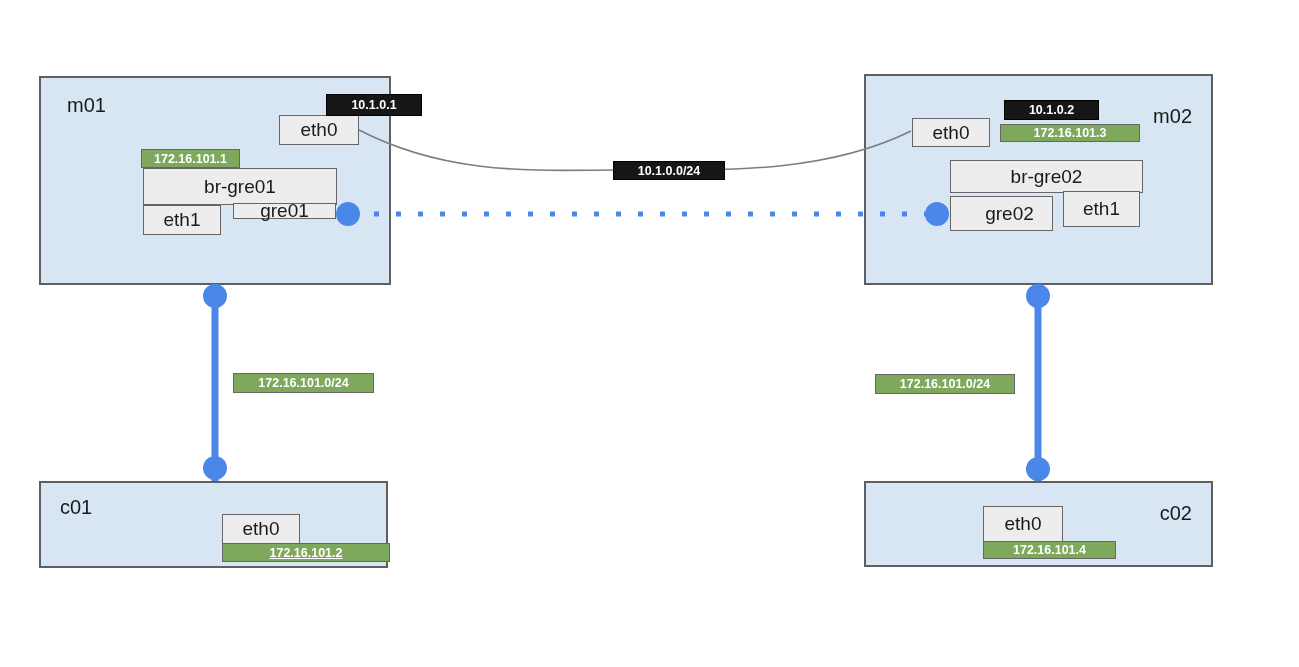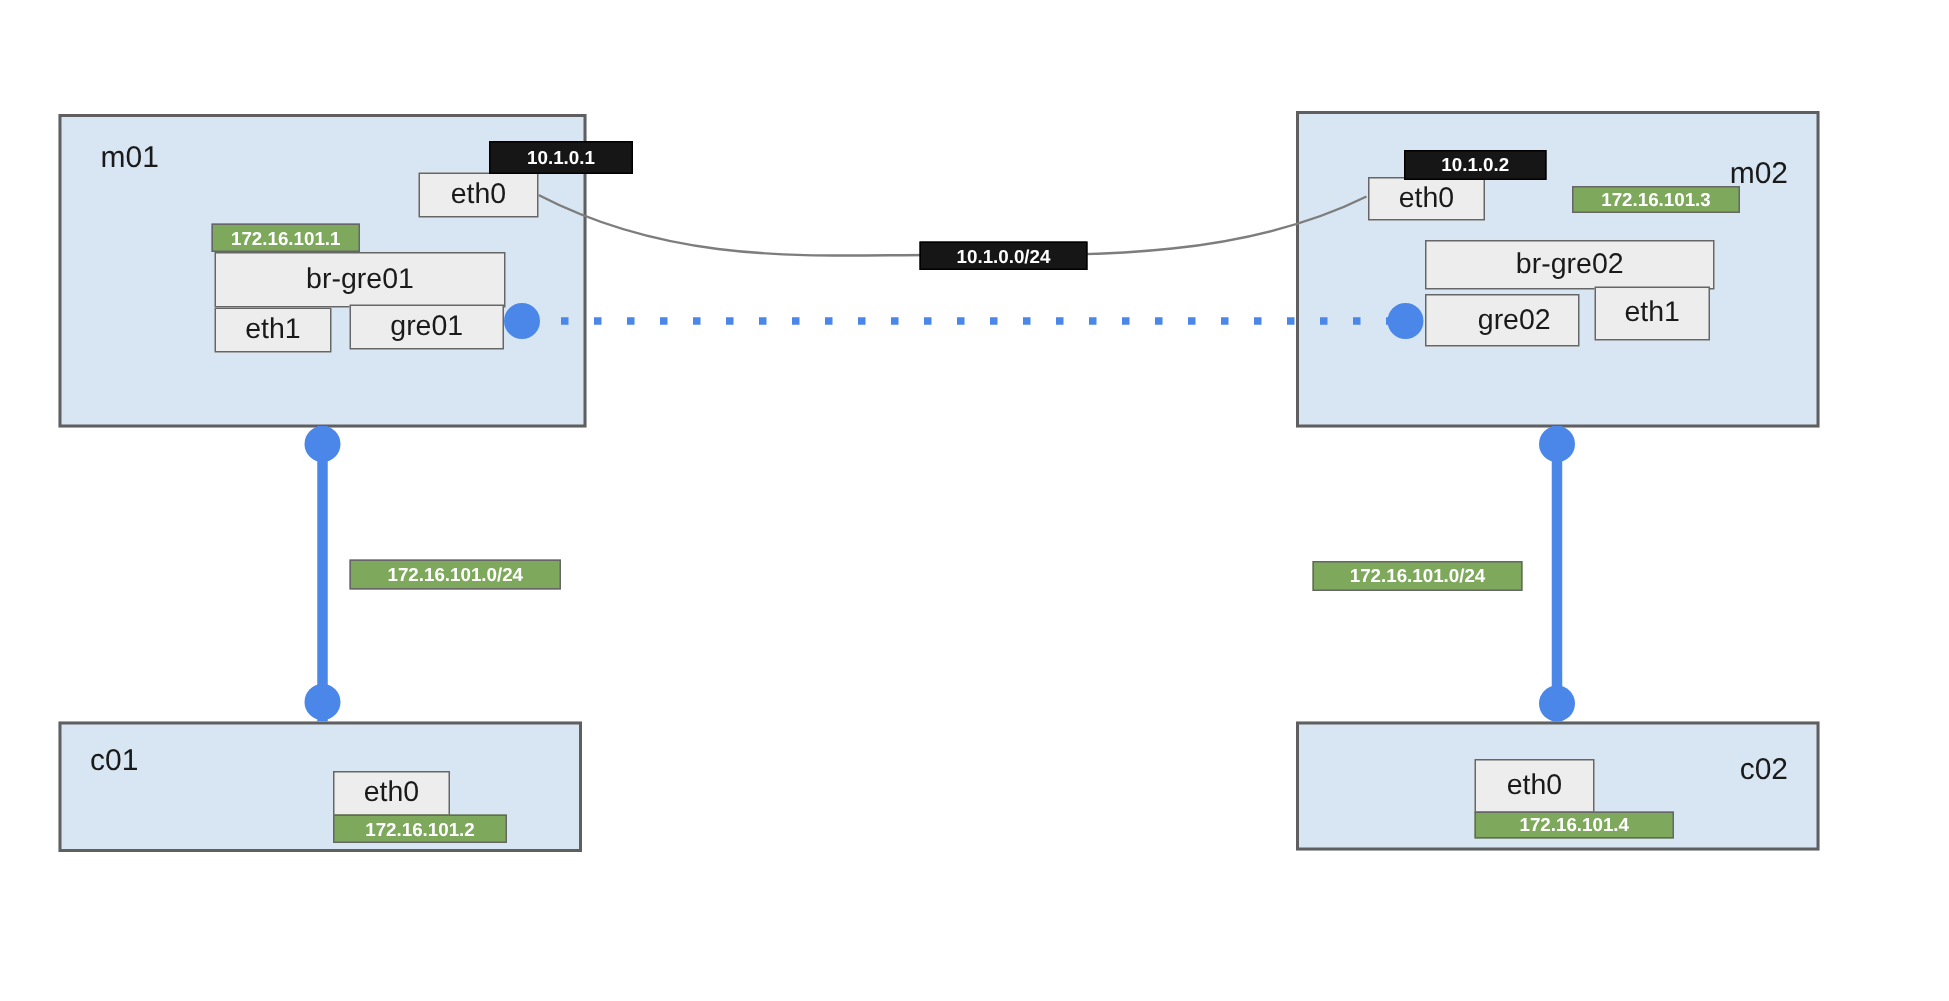--- a/index.html
+++ b/index.html
@@ -47,33 +47,33 @@
   }
   .ip.green{background:var(--green-fill,#7ea85c);border:1.5px solid var(--node-border,#666);}
   .ip.black{background:var(--black-fill,#161616);border:1px solid #000;margin-left:48px;}
 
   
   #m01-eth0-ip {left:278px;top:94px;width:96px;height:22px;}
   #m01-eth0    {left:279px;top:115px;width:80px;height:30px;}
   #m01-br-ip   {left:141px;top:149px;width:99px;height:19px;}
   #m01-br      {left:143px;top:168px;width:194px;height:37px;}
   #m01-eth1    {left:143px;top:205px;width:78px;height:30px;}
-  #m01-gre     {left:233px;top:203px;width:103px;height:30px;}
+  #m01-gre     {left:233px;top:203px;width:103px;height:16px;}
 
   
-  #m02-eth0-ip {left:888px;top:100px;width:95px;height:20px;}
+  #m02-eth0-ip {left:956px;top:100px;width:95px;height:20px;}
   #m02-eth0    {left:912px;top:118px;width:78px;height:29px;}
-  #m02-br-ip   {left:1000px;top:124px;width:112px;height:18px;margin-left:48px;}
+  #m02-br-ip   {left:1000px;top:124px;width:140px;height:18px;}
   #m02-br      {left:950px;top:160px;width:193px;height:33px;}
   #m02-gre     {left:950px;top:196px;width:103px;height:35px;padding-left:16px;}
   #m02-eth1    {left:1063px;top:191px;width:77px;height:36px;}
 
   
   #c01-eth0    {left:222px;top:514px;width:78px;height:30px;}
-  #c01-ip      {left:222px;top:543px;width:116px;height:19px;}
+  #c01-ip      {left:222px;top:543px;width:168px;height:19px;text-decoration:underline;}
   #c02-eth0    {left:983px;top:506px;width:80px;height:36px;}
   #c02-ip      {left:983px;top:541px;width:133px;height:18px;}
 
   
   #wan-label   {left:565px;top:161px;width:112px;height:19px;}
   #lan-left-label {left:233px;top:373px;width:141px;height:20px;}
   #lan-right-label{left:875px;top:374px;width:140px;height:20px;}
 </style>
 </head>
 <body>

